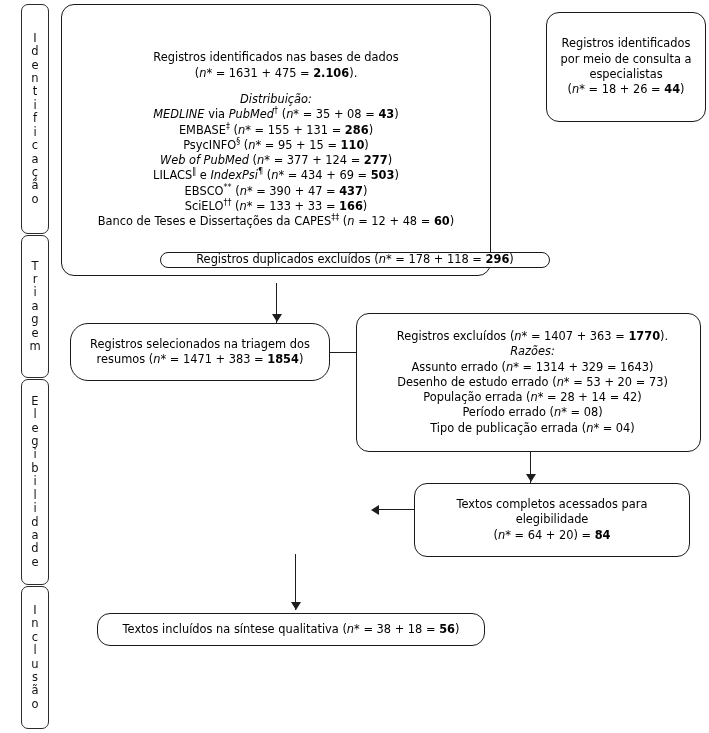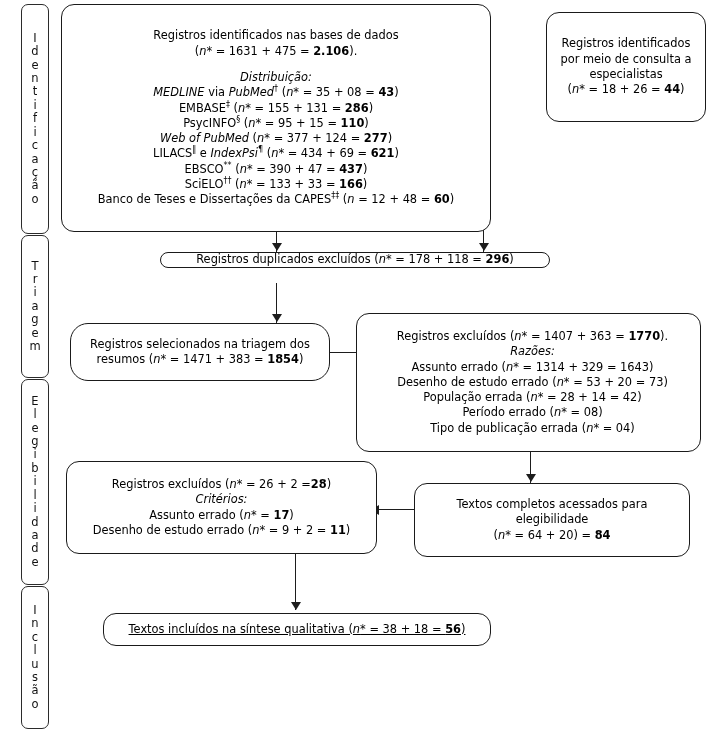--- a/index.html
+++ b/index.html
@@ -173,31 +173,31 @@
 
   <div class="ln vln" style="left:530px;top:452px;height:32px;"></div>
   <div class="arrow-d" style="left:526px;top:474px;"></div>
 
   <div class="ln hln" style="left:377px;top:509px;width:40px;"></div>
   <div class="arrow-l" style="left:371px;top:505px;"></div>
 
   <div class="ln vln" style="left:295px;top:554px;height:56px;"></div>
   <div class="arrow-d" style="left:291px;top:602px;"></div>
 
-  <div class="node" style="left:61px;top:4px;width:430px;height:228px;">
+  <div class="node" style="left:61px;top:4px;width:430px;height:272px;">
     <div class="txt">
       <span>Registros identificados nas bases de dados</span><br>
       (<i>n</i>* = 1631 + 475 = <b>2.106</b>).
       <span class="gap"></span>
       <i>Distribuição:</i><br>
       <i>MEDLINE</i> via <i>PubMed</i><sup>†</sup> (<i>n</i>* = 35 + 08 = <b>43</b>)<br>
       EMBASE<sup>‡</sup> (<i>n</i>* = 155 + 131 = <b>286</b>)<br>
       PsycINFO<sup>§</sup> (<i>n</i>* = 95 + 15 = <b>110</b>)<br>
       <i>Web of PubMed</i> (<i>n</i>* = 377 + 124 = <b>277</b>)<br>
-      LILACS<sup>‖</sup> e <i>IndexPsi</i><sup>¶</sup> (<i>n</i>* = 434 + 69 = <b>621</b>)<br>
+      LILACS<sup>‖</sup> e <i>IndexPsi</i><sup>¶</sup> (<i>n</i>* = 434 + 69 = <b>503</b>)<br>
       EBSCO<sup>**</sup> (<i>n</i>* = 390 + 47 = <b>437</b>)<br>
       SciELO<sup>††</sup> (<i>n</i>* = 133 + 33 = <b>166</b>)<br>
       Banco de Teses e Dissertações da CAPES<sup>‡‡</sup> (<i>n</i> = 12 + 48 = <b>60</b>)
     </div>
   </div>
 
   <div class="node" style="left:511px;top:12px;width:160px;height:110px;margin-left:35px;">
     <div class="txt">
       <span>Registros identificados</span><br>
       <span>por meio de consulta a</span><br>
@@ -224,36 +224,28 @@
       Registros excluídos (<i>n</i>* = 1407 + 363 = <b>1770</b>).<br>
       <i>Razões:</i><br>
       Assunto errado (<i>n</i>* = 1314 + 329 = 1643)<br>
       Desenho de estudo errado (<i>n</i>* = 53 + 20 = 73)<br>
       População errada (<i>n</i>* = 28 + 14 = 42)<br>
       Período errado (<i>n</i>* = 08)<br>
       Tipo de publicação errada (<i>n</i>* = 04)
     </div>
   </div>
 
-  <div class="node" style="left:66px;top:461px;width:311px;height:93px;">
-    <div class="txt">
-      Registros excluídos (<i>n</i>* = 26 + 2 =<b>28</b>)<br>
-      <i>Critérios:</i><br>
-      Assunto errado (<i>n</i>* = <b>17</b>)<br>
-      Desenho de estudo errado (<i>n</i>* = 9 + 2 = <b>11</b>)
-    </div>
-  </div>
 
   <div class="node" style="left:414px;top:483px;width:276px;height:74px;">
     <div class="txt">
       <span>Textos completos acessados para</span><br>
       <span>elegibilidade</span><br>
       (<i>n</i>* = 64 + 20) = <b>84</b>
     </div>
   </div>
 
-  <div class="node" style="left:103px;top:613px;width:388px;height:33px;text-decoration:underline;">
+  <div class="node" style="left:97px;top:613px;width:388px;height:33px;">
     <div class="txt">
       Textos incluídos na síntese qualitativa (<i>n</i>* = 38 + 18 = <b>56</b>)
     </div>
   </div>
 
 </div>
 
 </body></html>

